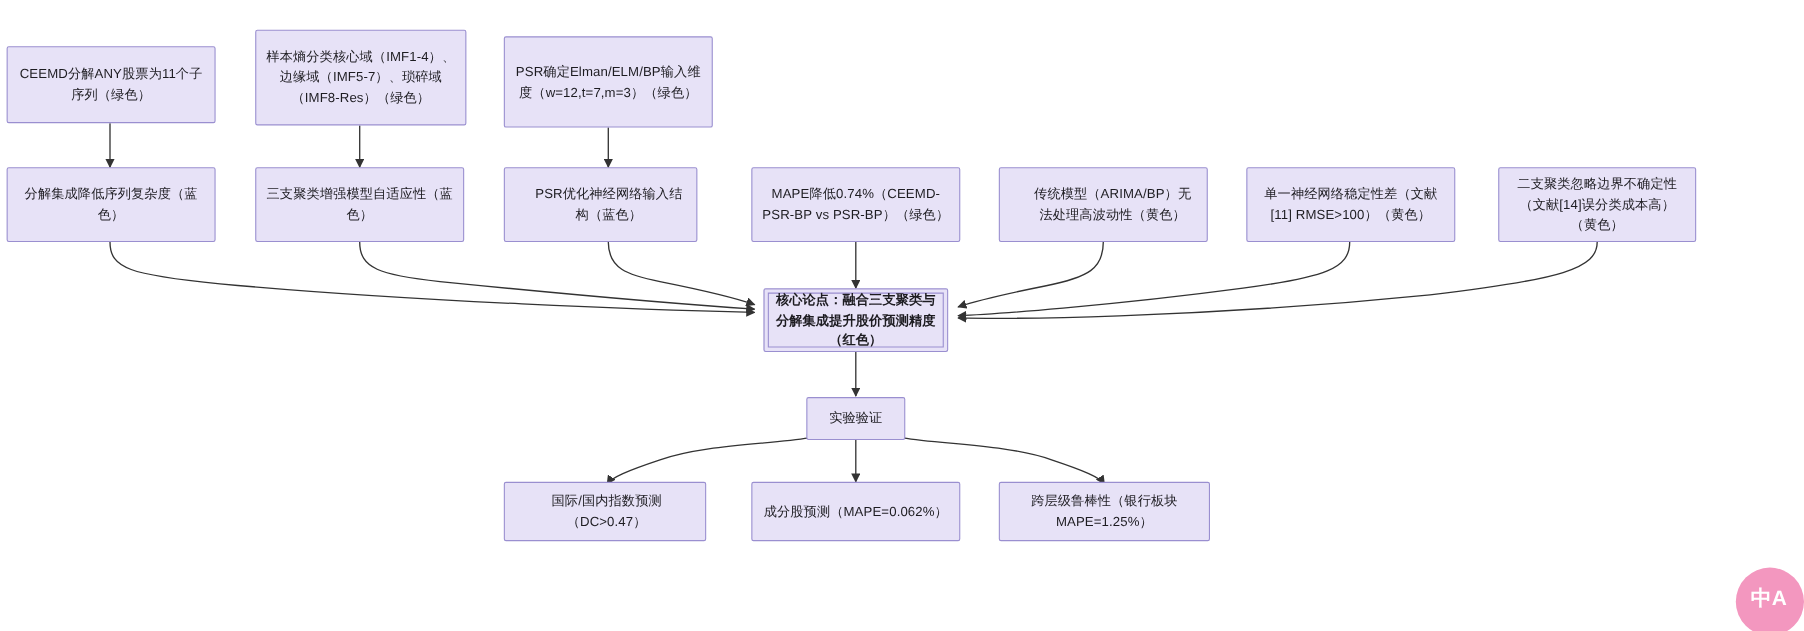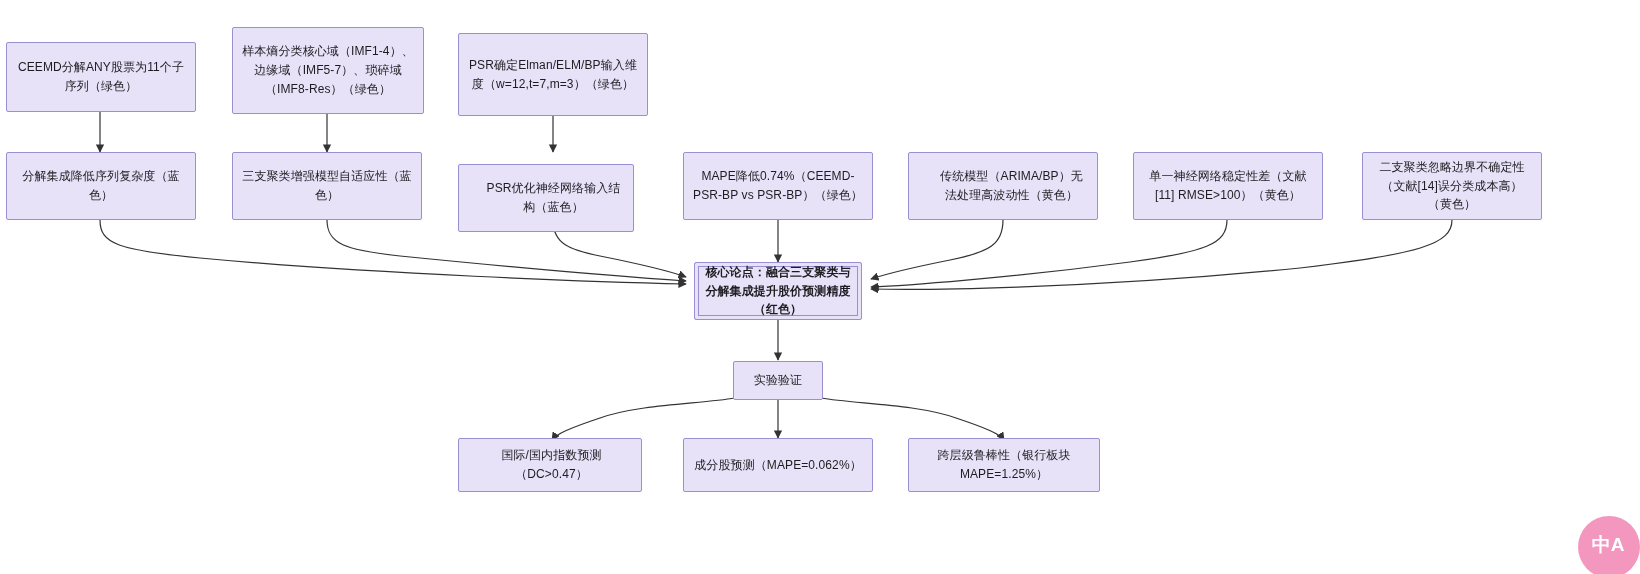--- a/index.html
+++ b/index.html
@@ -120,21 +120,21 @@
   </div>
 
   <div class="node" style="left:6px; top:152px; width:190px; height:68px;">
     <span>分解集成降低序列复杂度（蓝色）</span>
   </div>
 
   <div class="node" style="left:232px; top:152px; width:190px; height:68px;">
     <span>三支聚类增强模型自适应性（蓝色）</span>
   </div>
 
-  <div class="node" style="left:458px; top:164px; width:176px; height:68px;padding-left:24px;">
+  <div class="node" style="left:458px; top:152px; width:176px; height:68px;padding-left:24px;">
     <span>PSR优化神经网络输入结构（蓝色）</span>
   </div>
 
   <div class="node" style="left:683px; top:152px; width:190px; height:68px;">
     <span>MAPE降低0.74%（CEEMD-PSR-BP vs PSR-BP）（绿色）</span>
   </div>
 
   <div class="node" style="left:908px; top:152px; width:190px; height:68px;padding-left:26px;">
     <span>传统模型（ARIMA/BP）无法处理高波动性（黄色）</span>
   </div>

